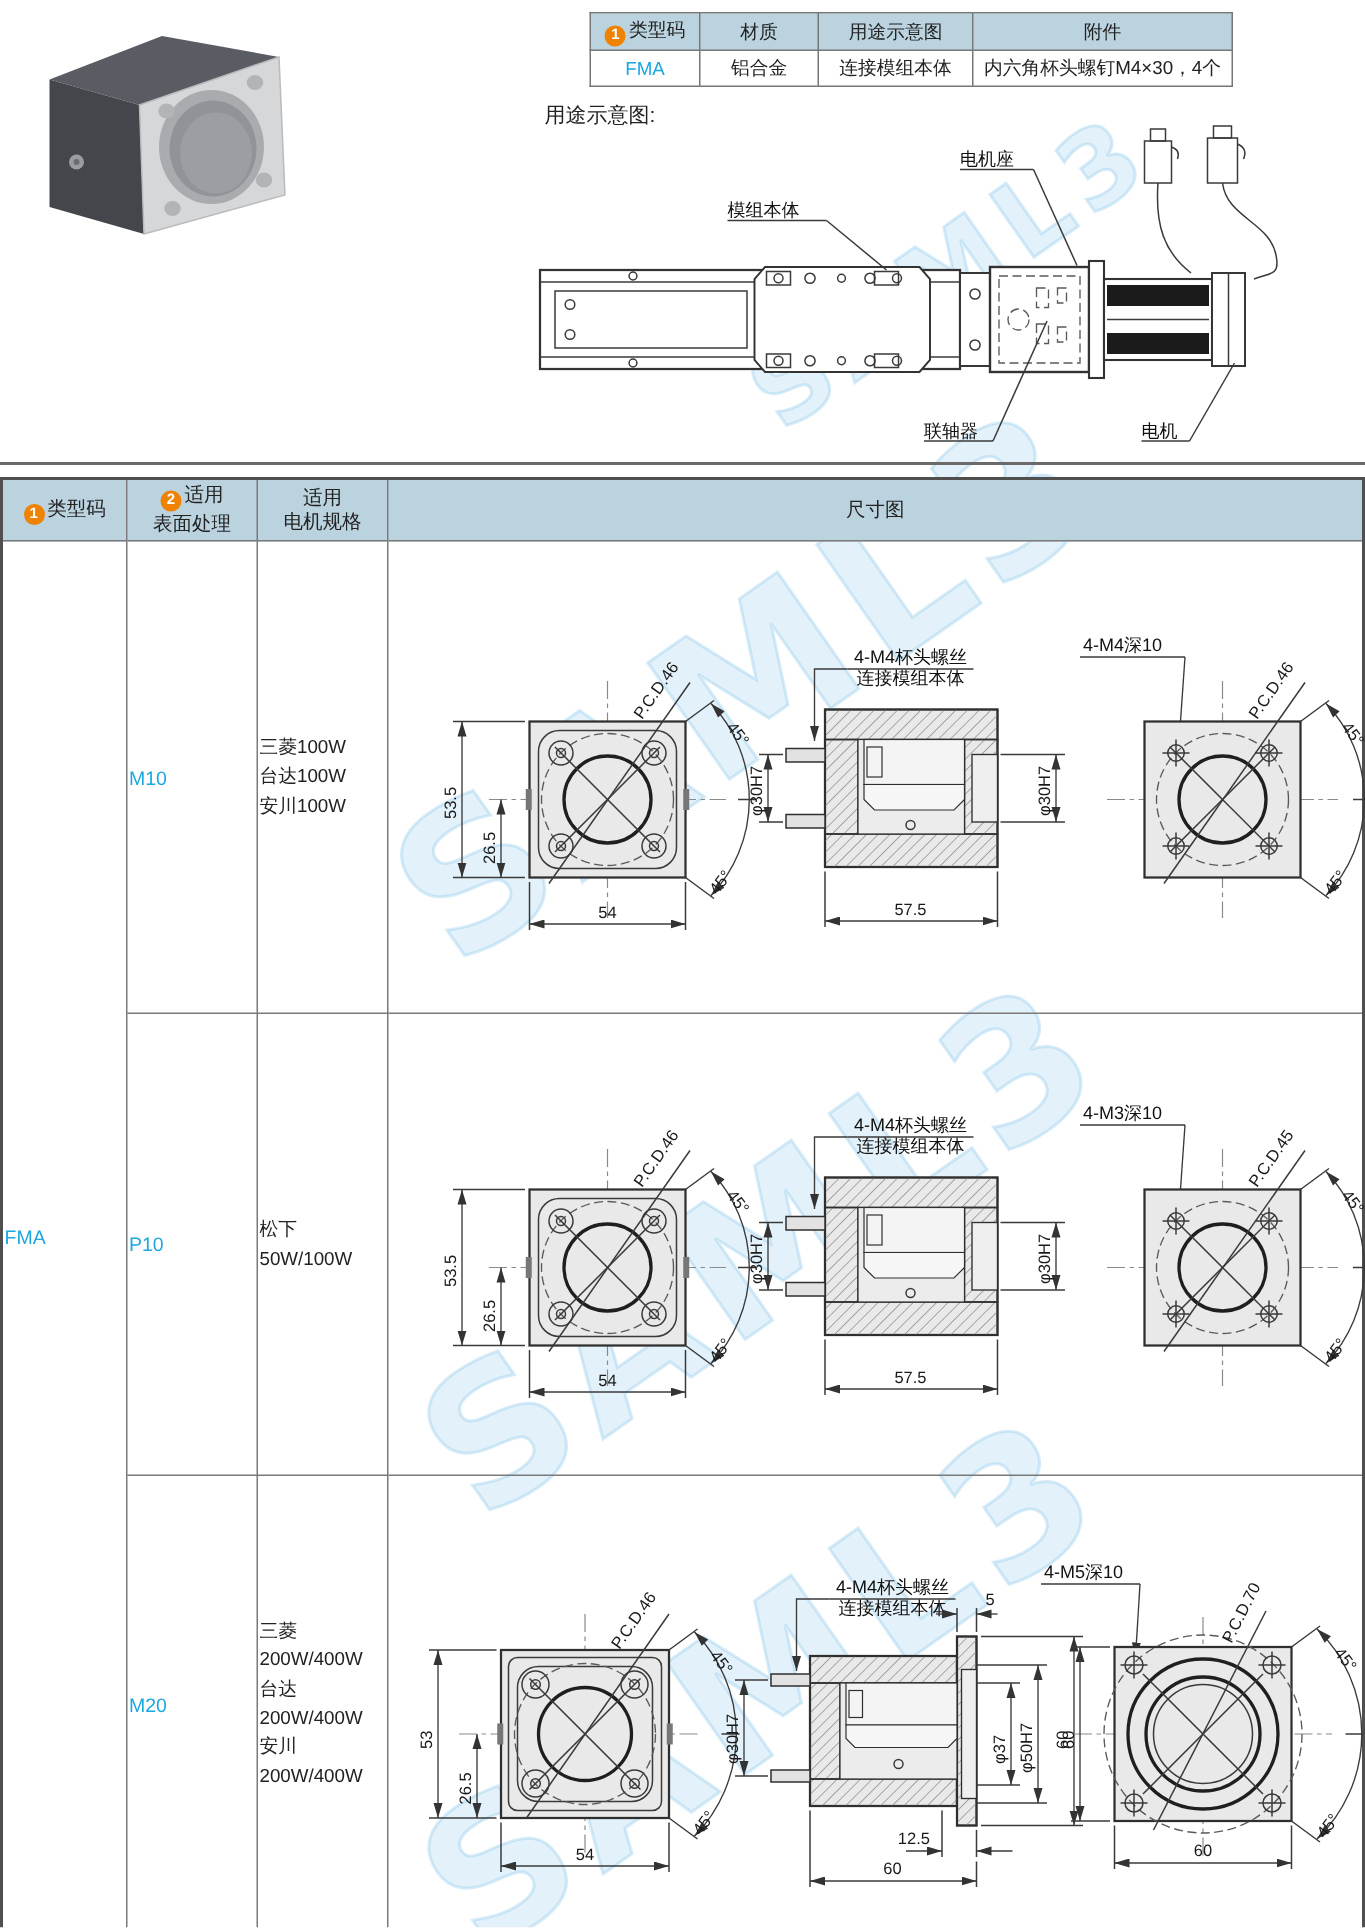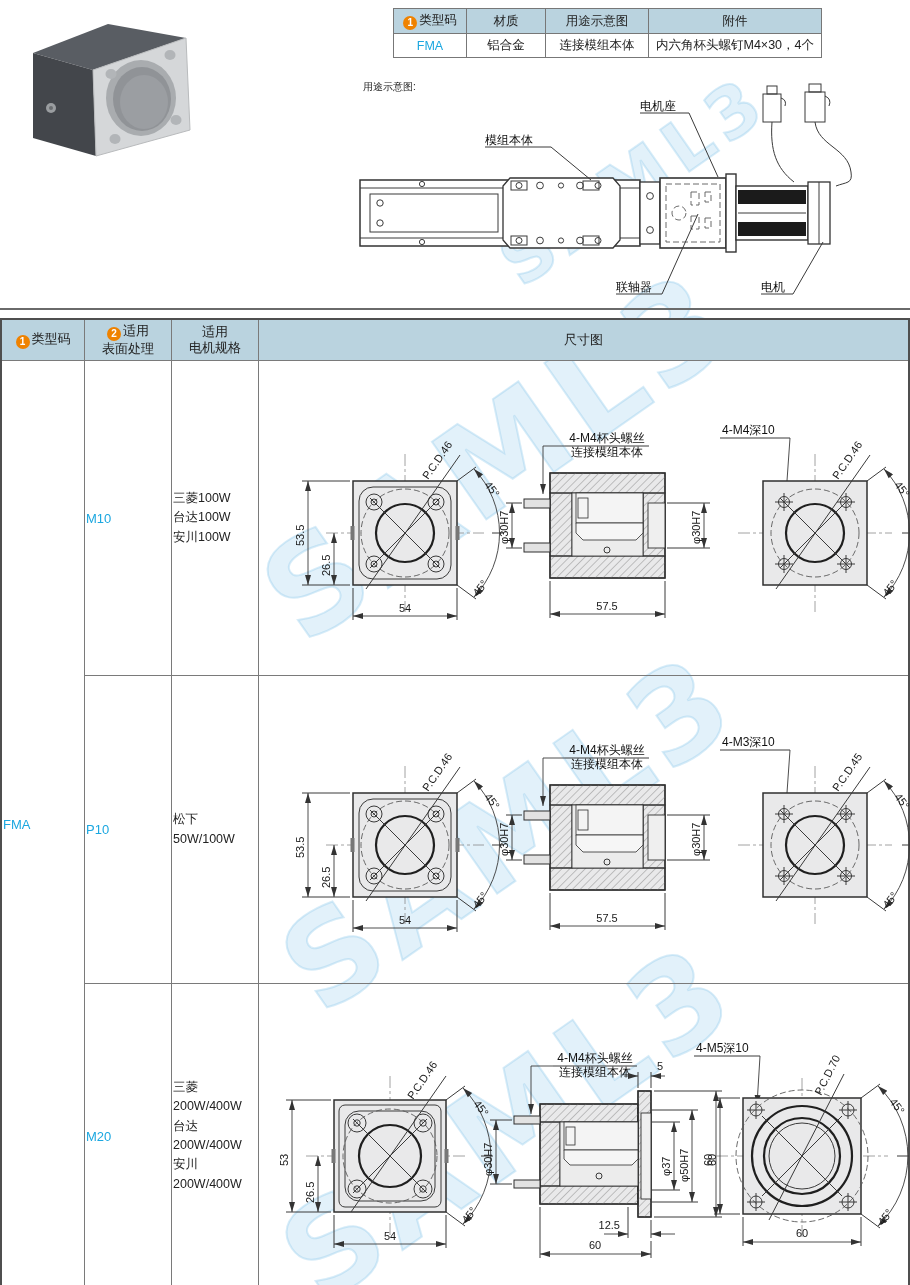--- a/index.html
+++ b/index.html
@@ -17,21 +17,21 @@
   
   table.spec{position:absolute;left:393px;top:8px;border-collapse:collapse;z-index:2;
              border:1px solid #555}
   .spec th{background:#bad3df;font-weight:normal;font-size:12.5px;border:1px solid #777;
            height:20px;padding:2px 4px}
   .spec td{font-size:12.5px;border:1px solid #777;text-align:center;padding:3px 4px;background:transparent}
   .blue{color:#1ba7e0}
   .badge{display:inline-block;width:14px;height:14px;line-height:14px;border-radius:50%;
          background:#ef8200;color:#fff;font-size:10px;text-align:center;margin-right:2px;
          font-weight:bold;vertical-align:-2px}
-  .usage-title{position:absolute;left:363px;top:80px;font-size:10px;z-index:2}
+  .usage-title{position:absolute;left:363px;top:68px;font-size:14px;z-index:2}
   .usage-svg{position:absolute;left:358px;top:80px;z-index:1}
   .divider{position:absolute;left:0;top:308px;width:910px;height:2px;background:#6a6a6a;z-index:2}
   .product-svg{position:absolute;left:8px;top:8px;z-index:2}
   
   table.main{position:absolute;left:0;top:318px;width:910px;border-collapse:collapse;
              table-layout:fixed;z-index:1;border:2px solid #4f4f4f}
   .main th,.main td{border:1px solid #7a7a7a}
   .main th{background:#bad3df;font-size:13px;font-weight:normal;height:38px;line-height:1.25}
   td.code{color:#1ba7e0;font-size:13px;}
   td.specs{font-size:12.5px;text-align:left;white-space:pre-line;line-height:1.55}

